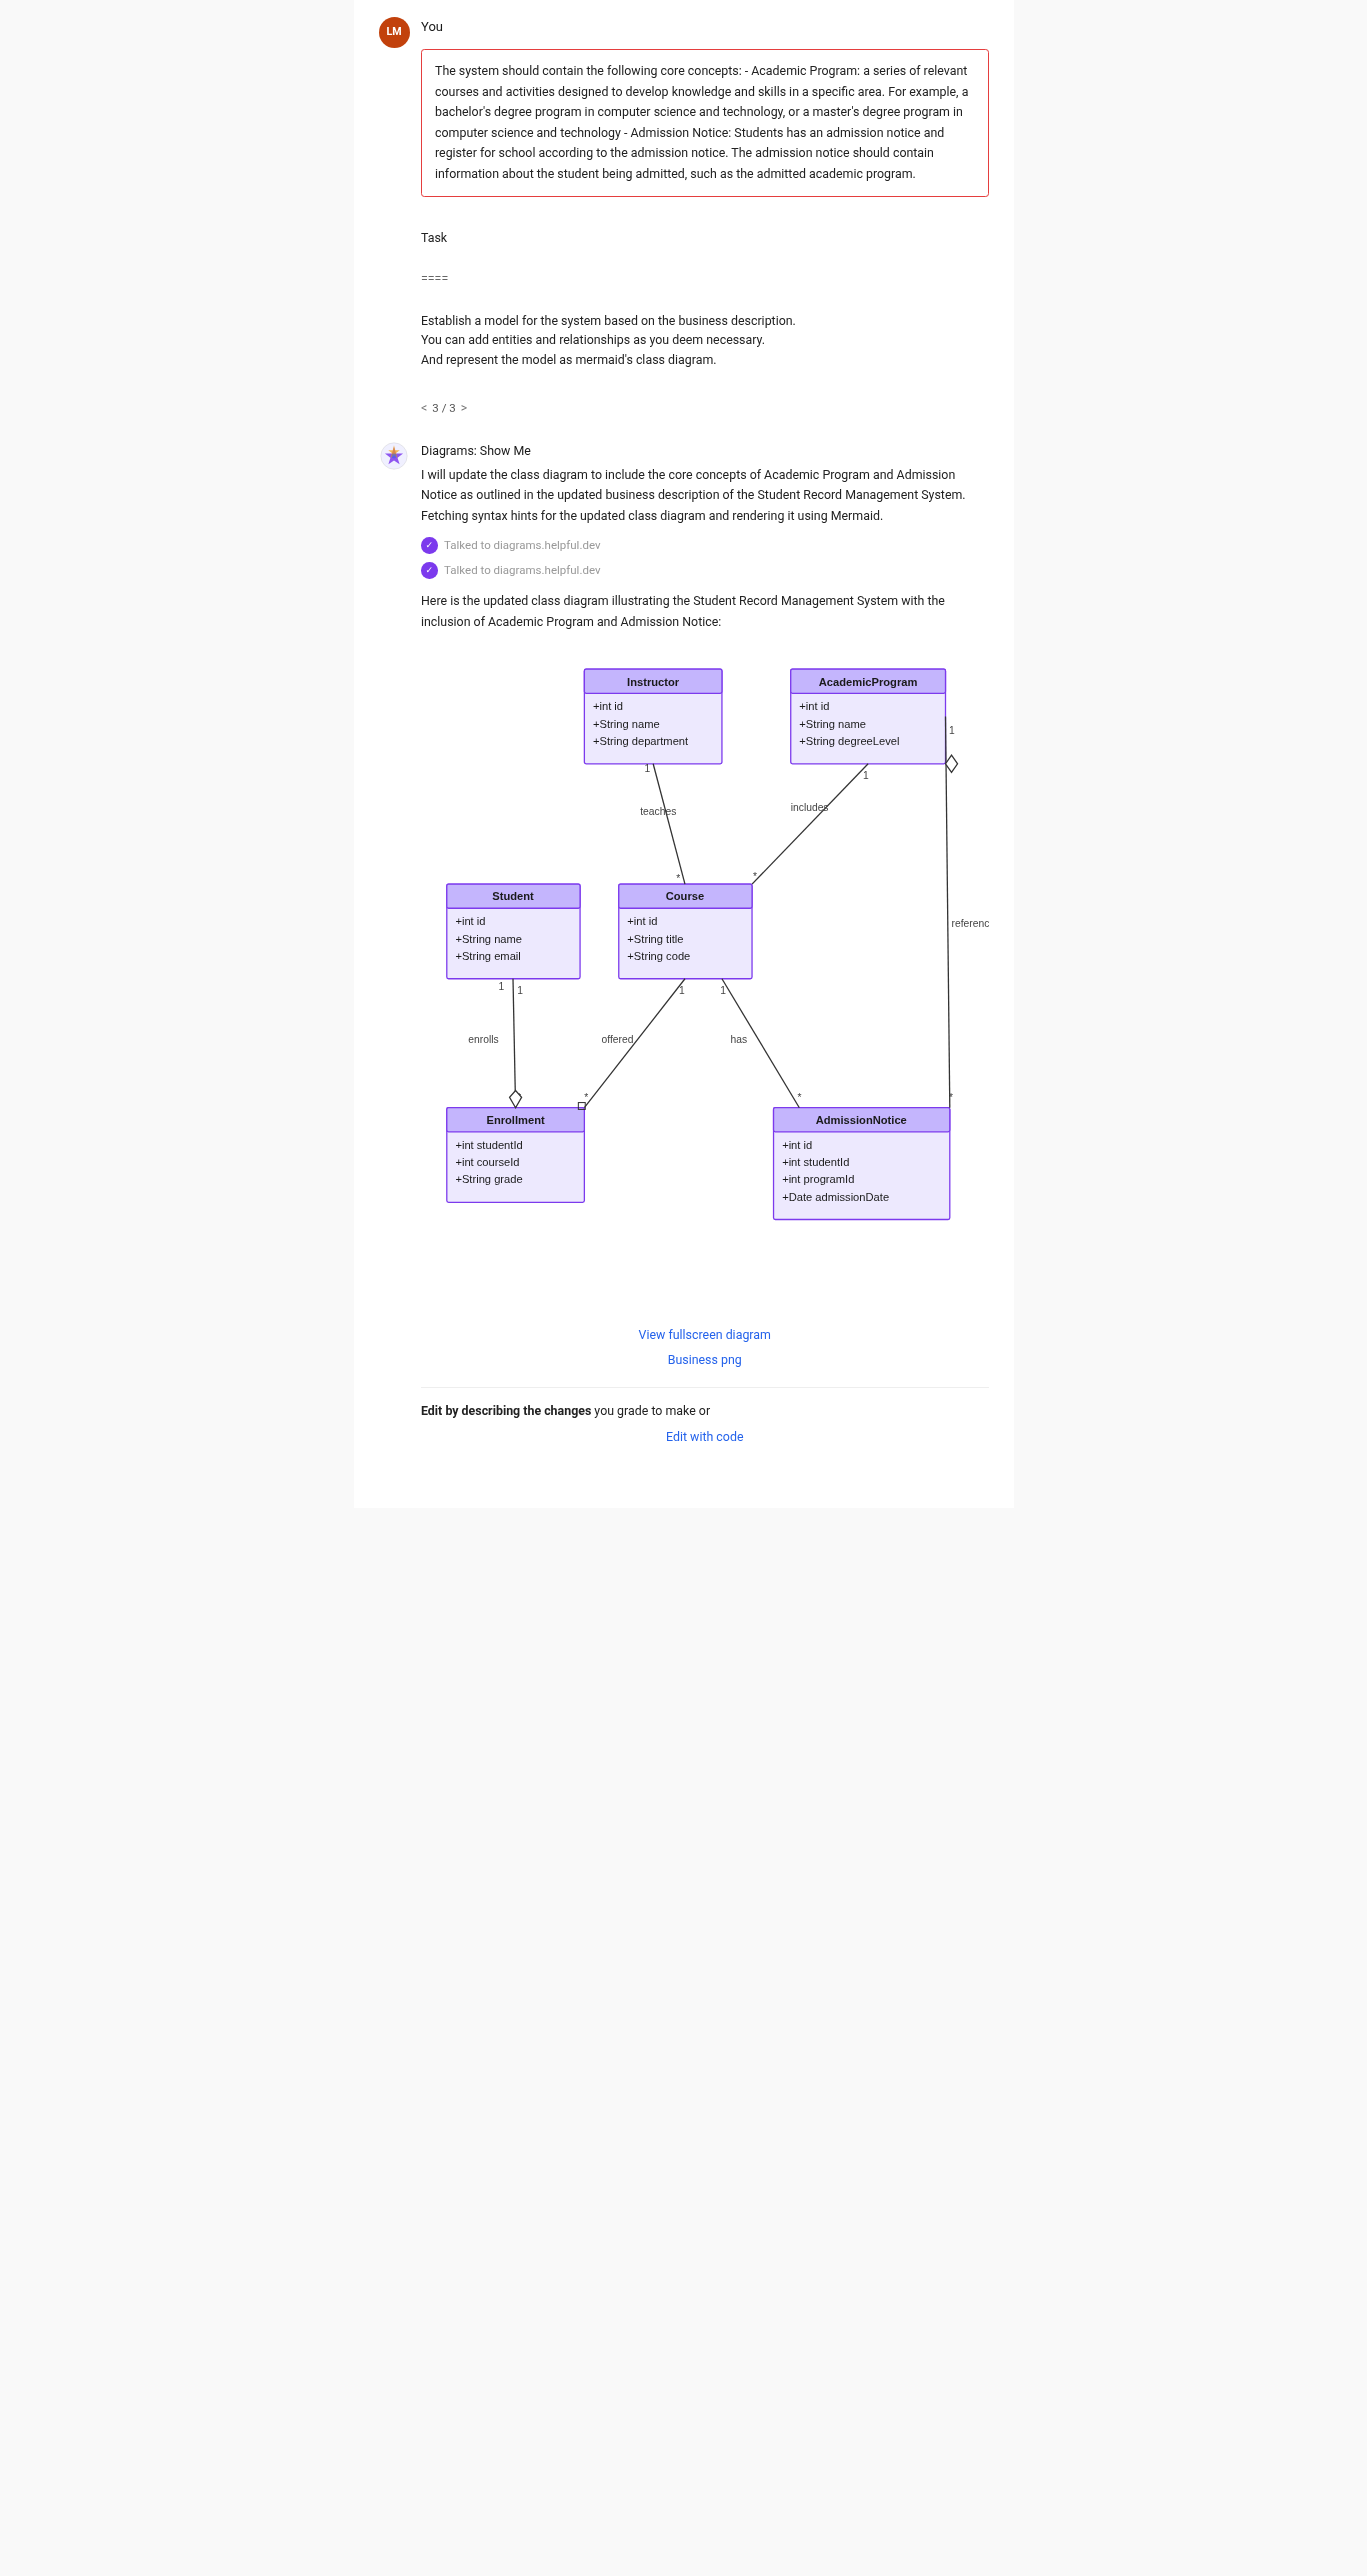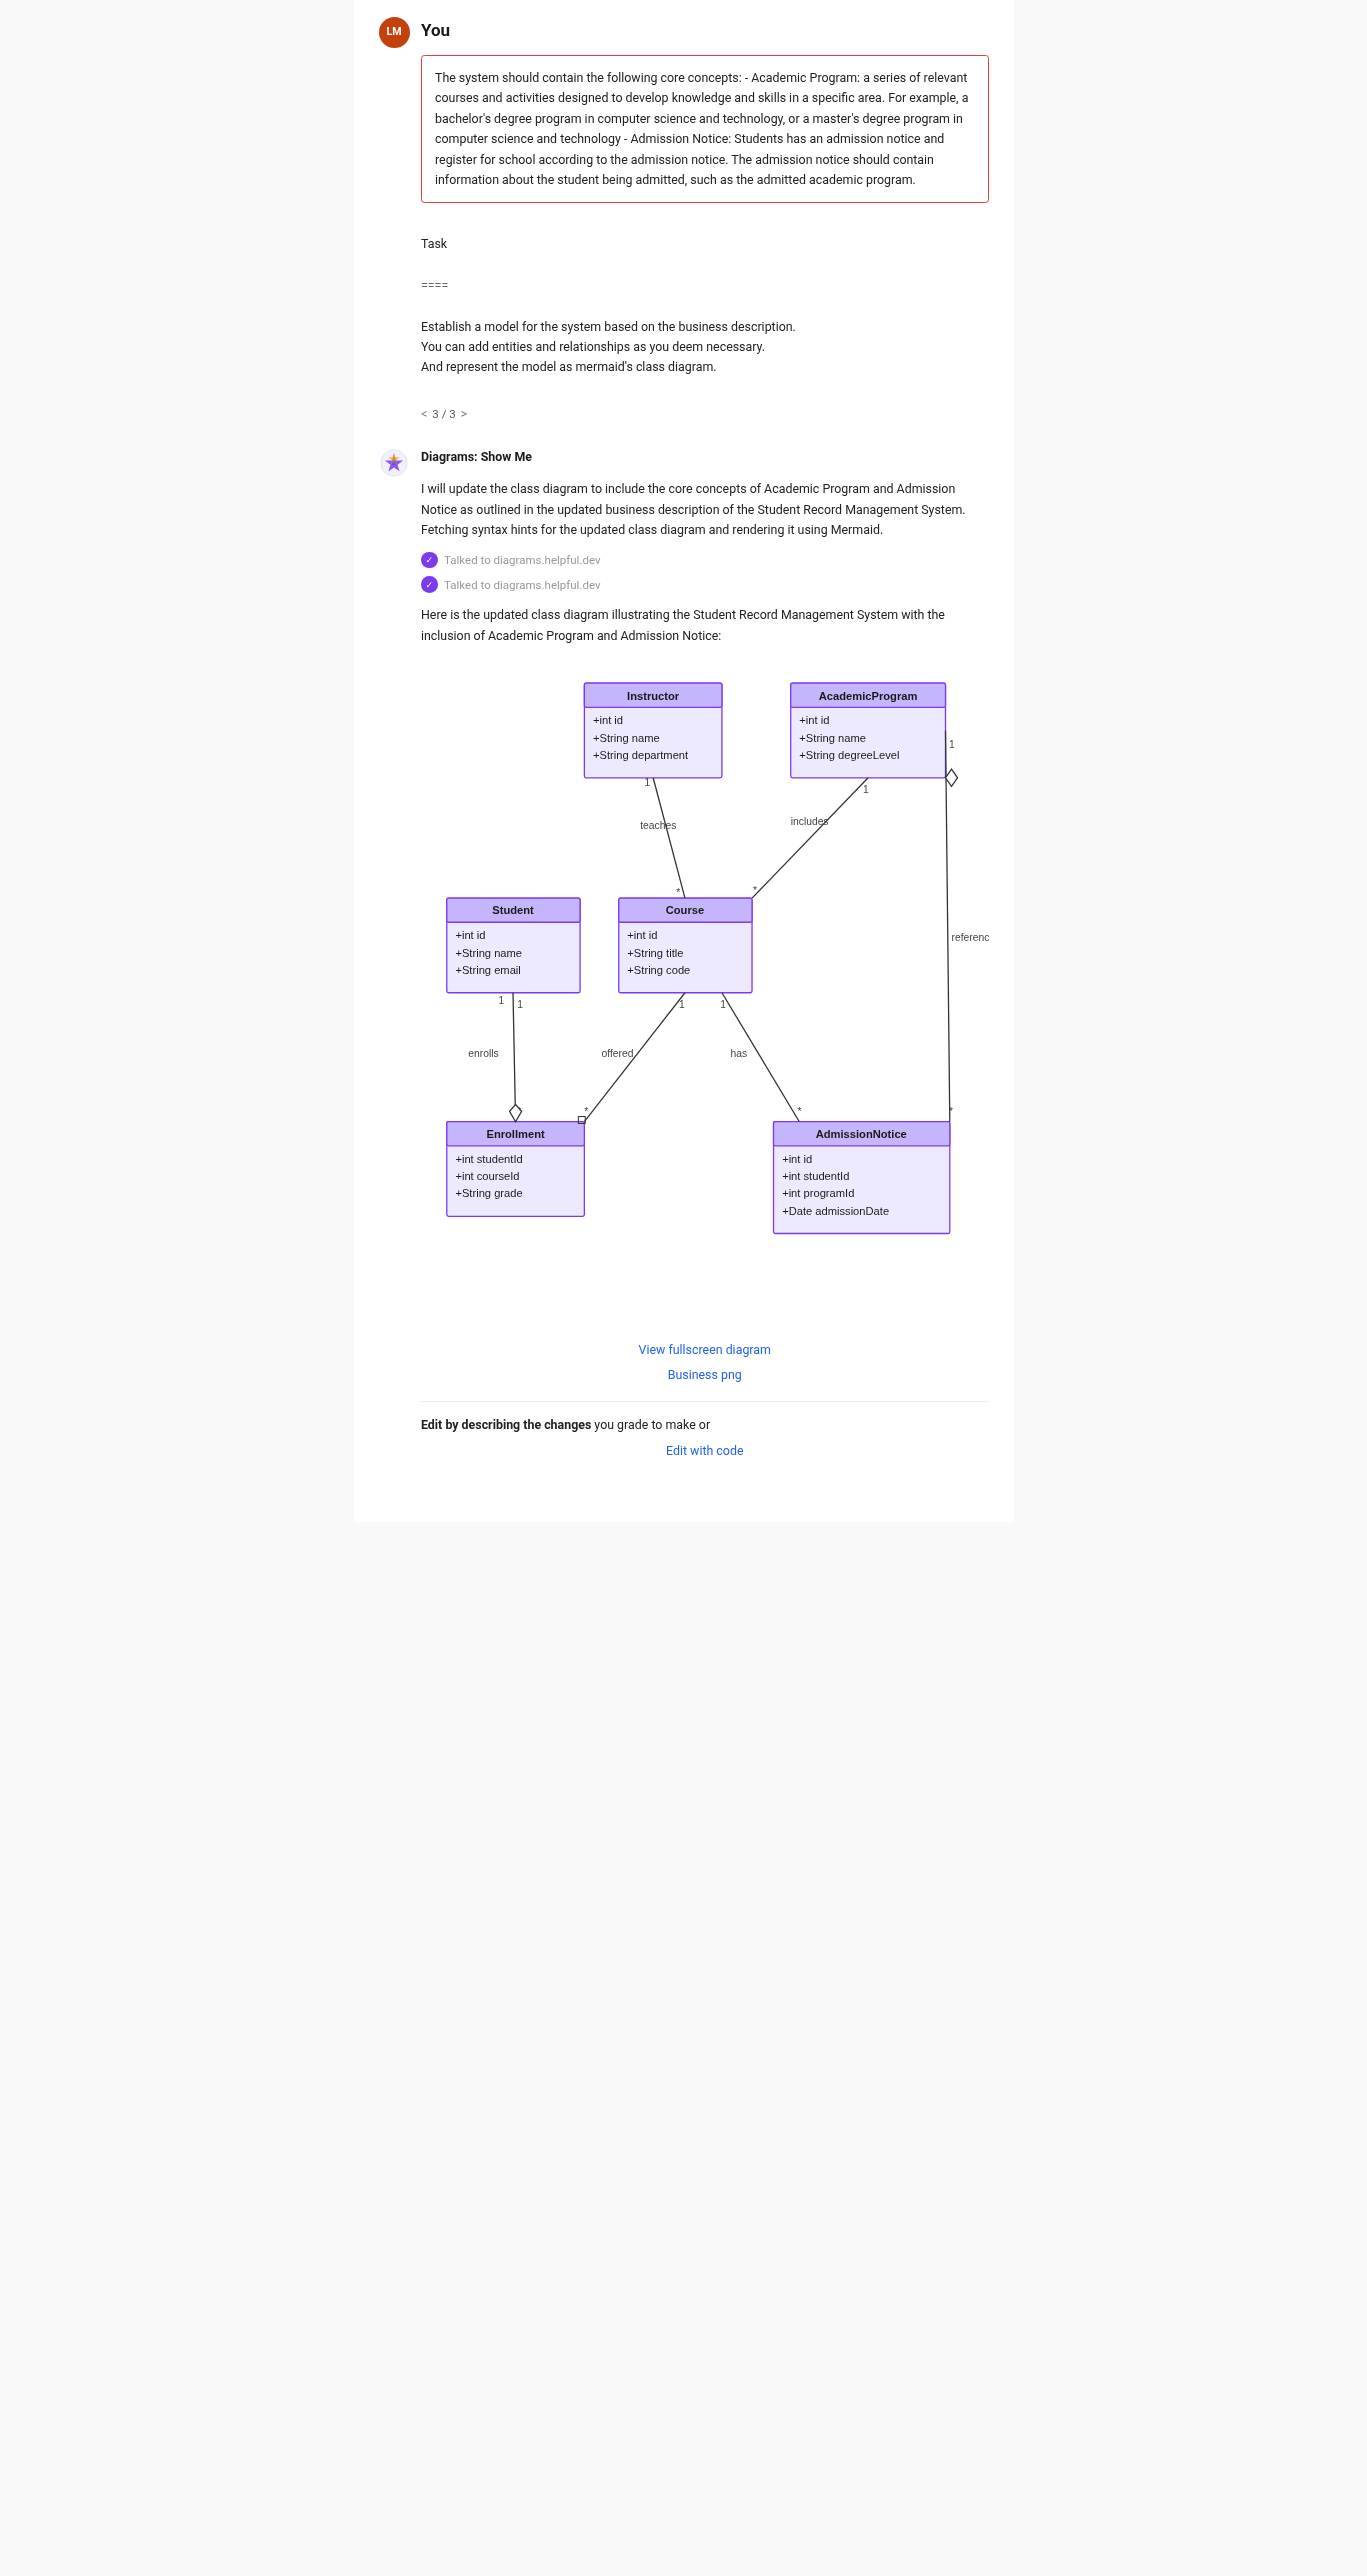--- a/index.html
+++ b/index.html
@@ -33,23 +33,23 @@
       font-weight: 700;
       display: flex;
       align-items: center;
       justify-content: center;
       flex-shrink: 0;
     }
     .user-content {
       flex: 1;
     }
     .user-name {
-      font-weight: 700;
+      font-weight: 400;
       margin-bottom: 3px;
-      font-size: 17px;
+      font-size: 13px;
     }
     .user-text-block {
       color: #222;
       white-space: pre-line;
     }
     .divider-line {
       color: #666;
       margin: 1.6px 0;
     }
 
@@ -93,22 +93,22 @@
       justify-content: center;
     }
     .ai-avatar-icon {
       width: 28px;
       height: 28px;
     }
     .ai-content {
       flex: 1;
     }
     .ai-name {
-      font-weight: 700;
-      margin-bottom: 12px;
+      font-weight: 400;
+      margin-bottom: 4px;
       font-size: 12.4px;
     }
     .ai-text {
       color: #222;
       margin-bottom: 10px;
       line-height: 1.65;
     }
 
     
     .tool-call {

